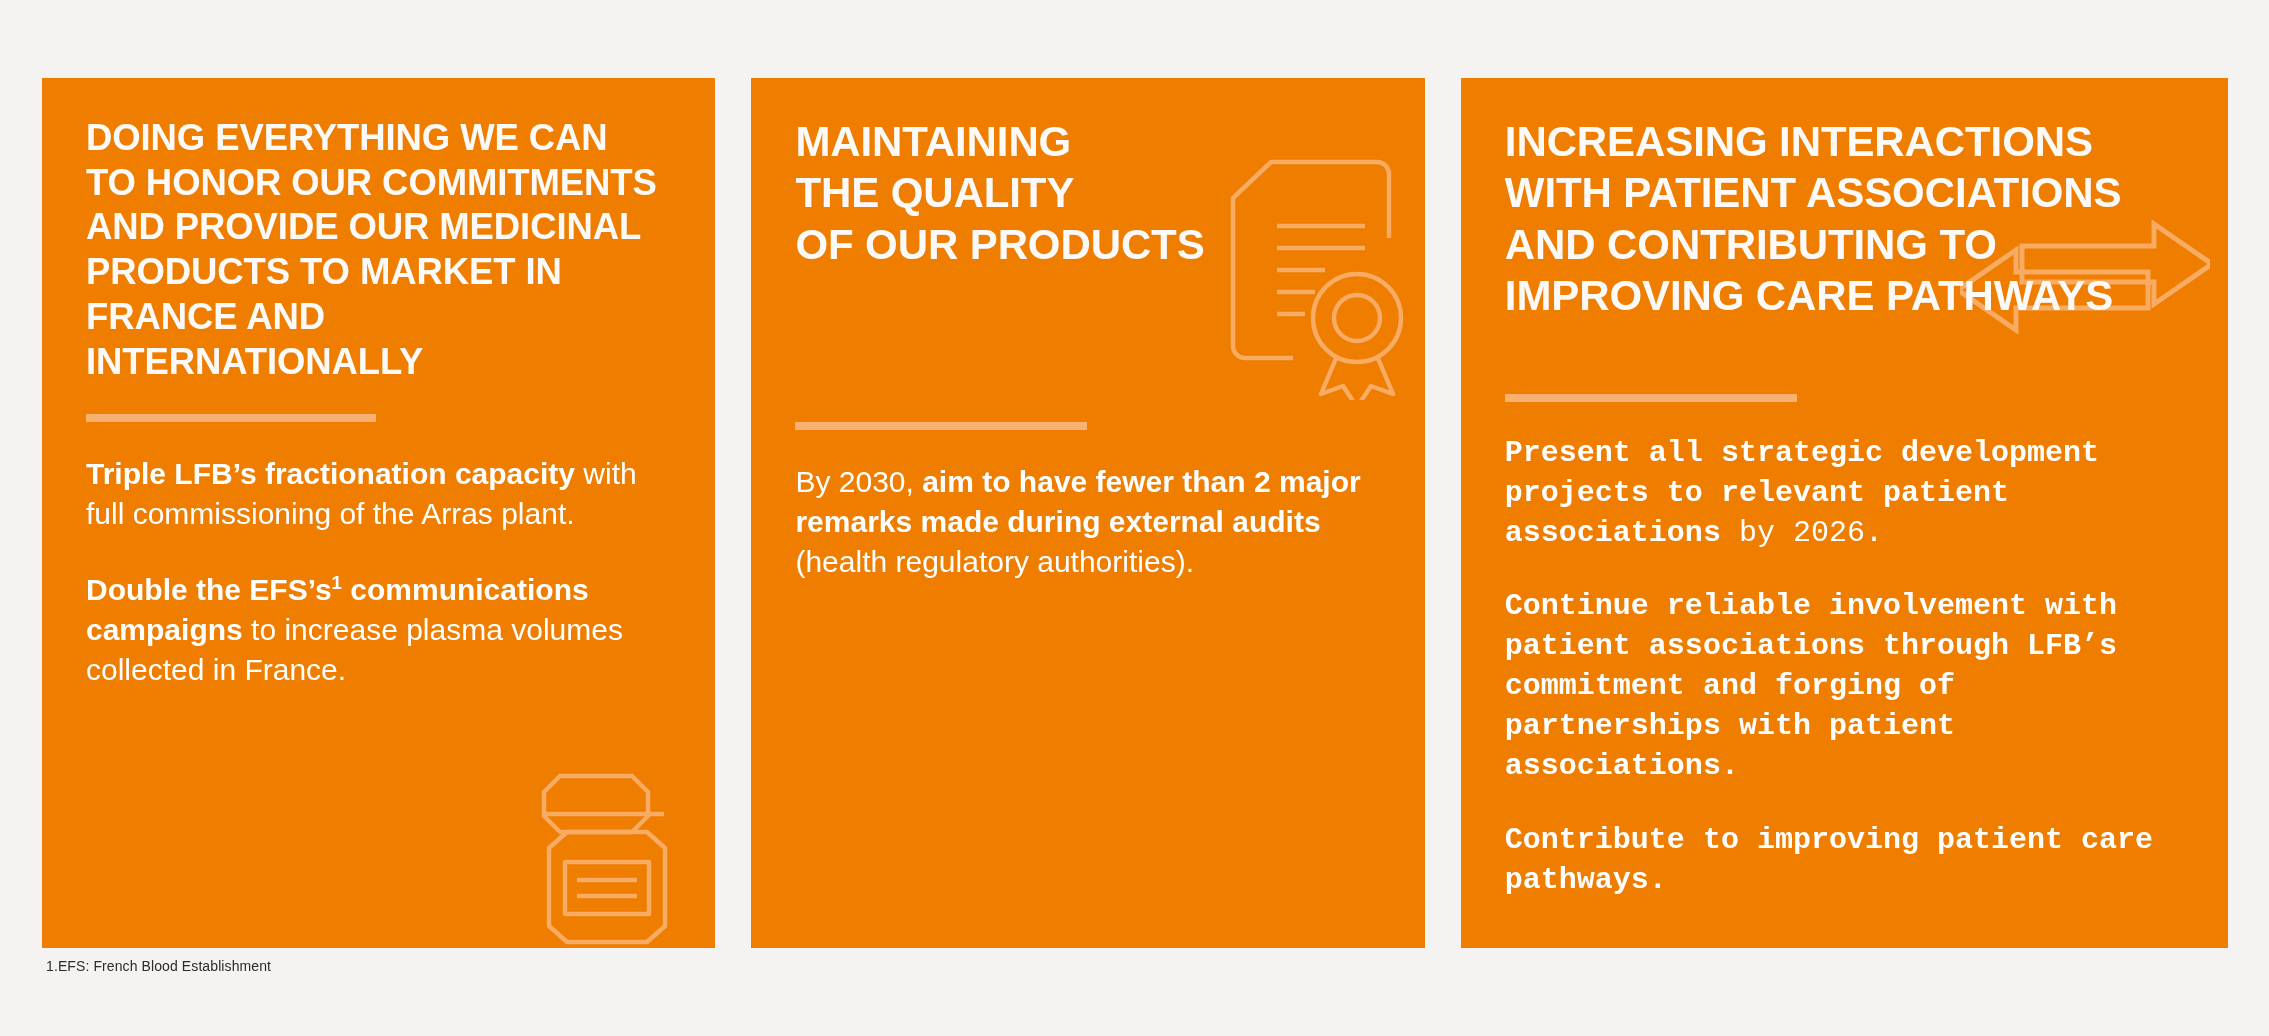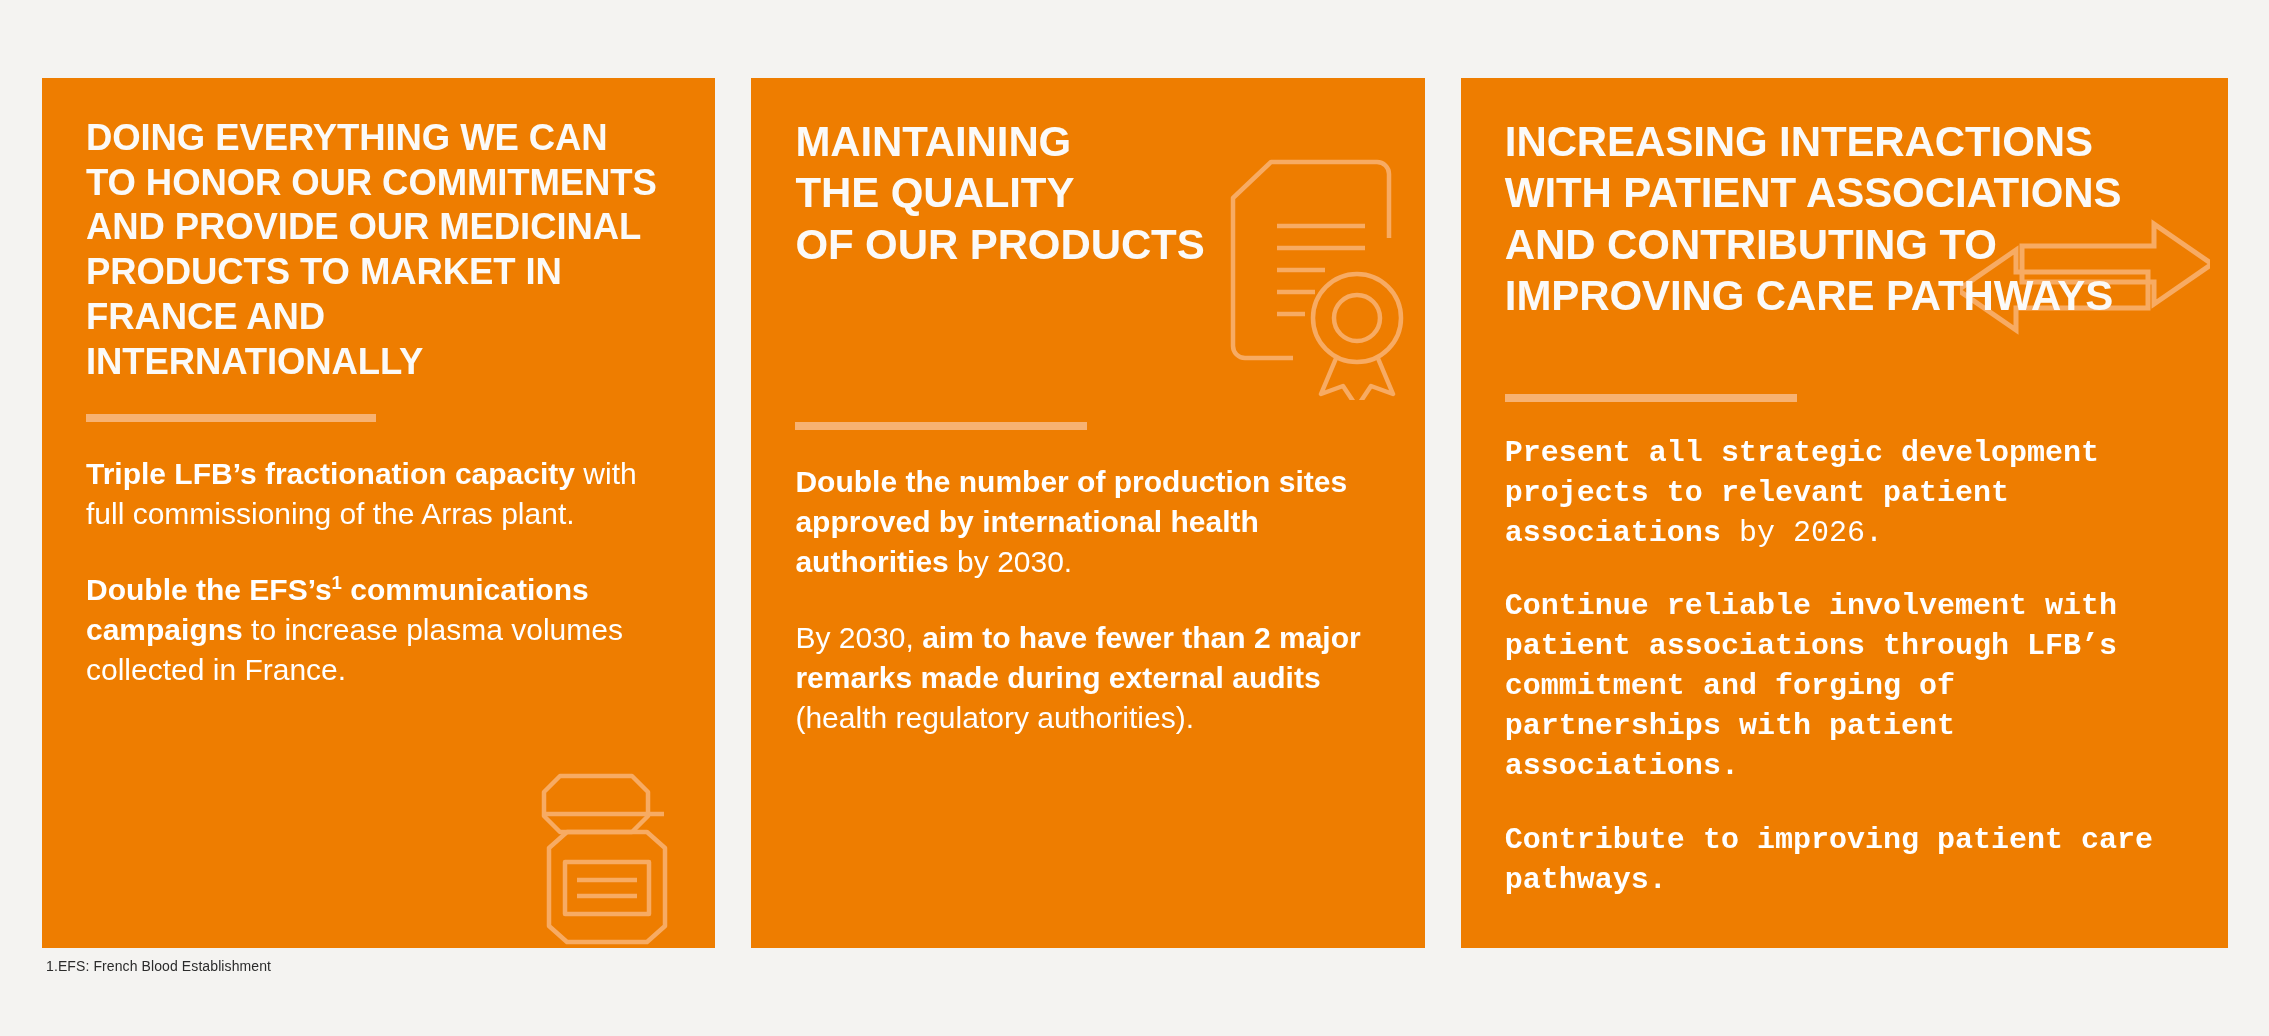--- a/index.html
+++ b/index.html
@@ -142,23 +142,20 @@
         </g>
       </svg>
     </div>
 
     <div class="card card-2">
       <div class="headline">MAINTAINING
 THE QUALITY
 OF OUR PRODUCTS</div>
       <div class="rule"></div>
       <div class="body">
-        <p class="para">
-          <b>Double the number of production sites approved by international health authorities</b><span> by 2030.</span>
-        </p>
         <p class="para">
           <span>By 2030, </span><b>aim to have fewer than 2 major remarks made during external audits</b><span> (health regulatory authorities).</span>
         </p>
       </div>
 
       <svg class="icon icon-cert" viewBox="0 0 186 250" aria-hidden="true">
         <g fill="none" stroke="#f7ab63" stroke-width="4.5" stroke-linejoin="round" stroke-linecap="butt">
           <path d="M170 88 V24 a12 12 0 0 0 -12 -12 H52 L14 48 v148 a12 12 0 0 0 12 12 h48"></path>
           <path d="M58 76 h88"></path>
           <path d="M58 98 h88"></path>

